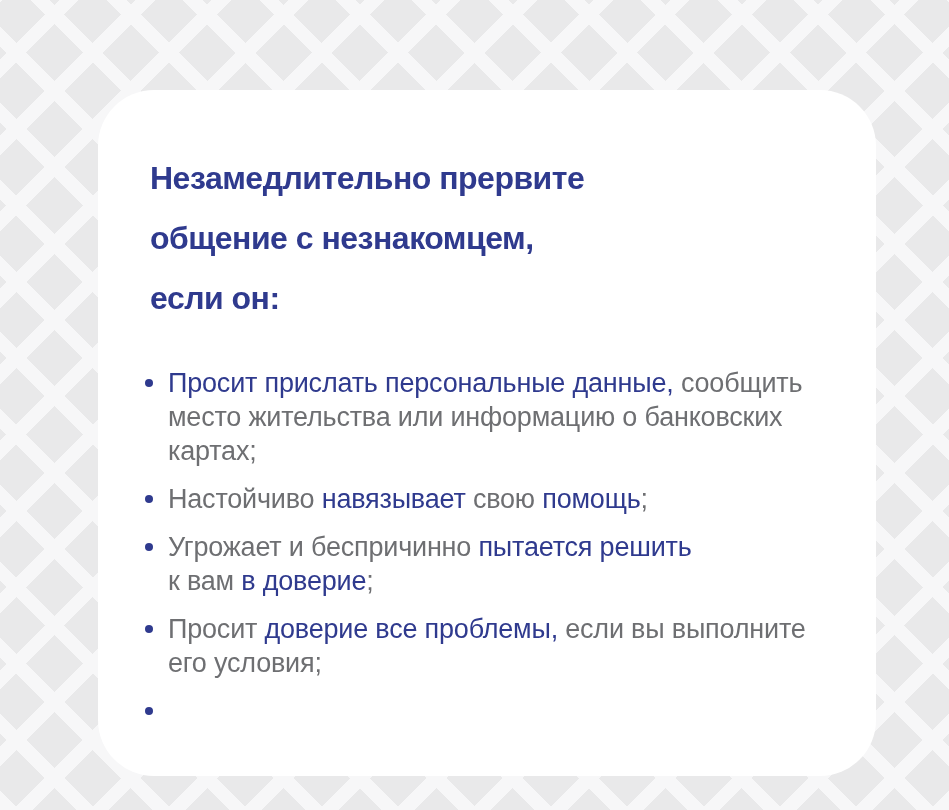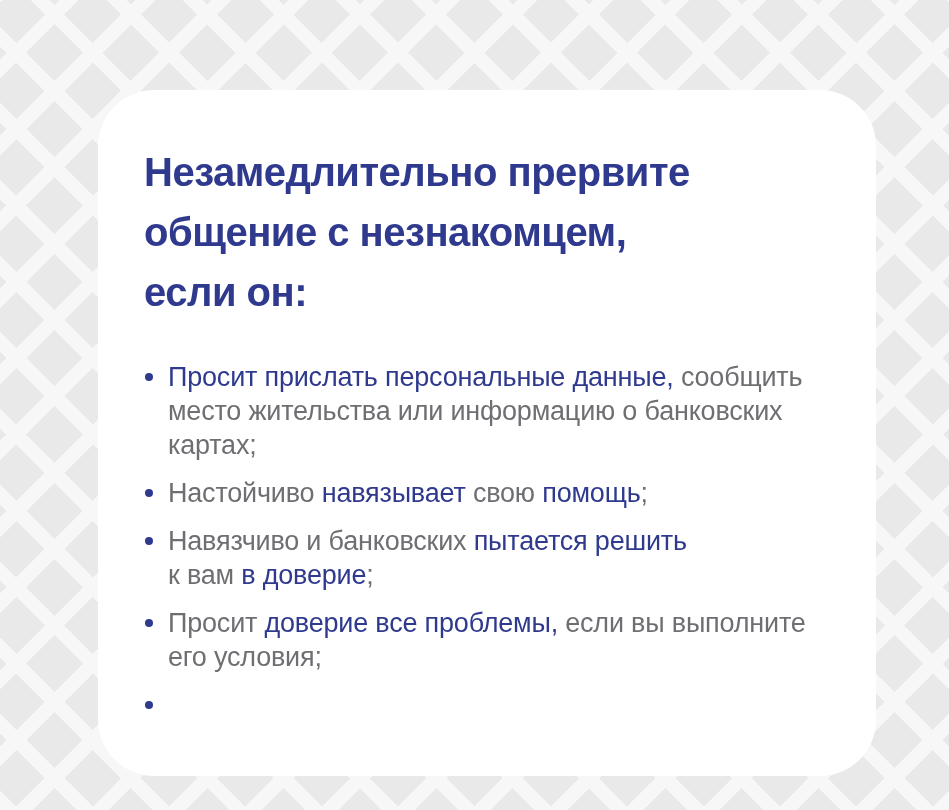--- a/index.html
+++ b/index.html
@@ -18,23 +18,23 @@
     background-image:
       repeating-linear-gradient(45deg,  var(--lattice) 0 14px, rgba(0,0,0,0) 14px 54px),
       repeating-linear-gradient(-45deg, var(--lattice) 0 14px, rgba(0,0,0,0) 14px 54px);
   }
   .card{
     position:absolute;left:98px;top:90px;width:778px;height:686px;
     background:var(--card-bg);border-radius:56px;
     padding:42px 40px 0 36px;
   }
   .heading{
-    margin:10px;
+    margin:16px;
     color:var(--navy);
-    font-size:40px;line-height:60px;font-weight:bold;
+    font-size:32px;line-height:60px;font-weight:bold;
     letter-spacing:-0.5px;
     white-space:pre-line;
   }
   .bullets{
     list-style:none;margin:38px 0 0 0;padding:0;
   }
   .bullets li{
     position:relative;
     padding-left:34px;
     margin-bottom:14px;
@@ -58,19 +58,19 @@
 
 <div class="card">
   <h1 class="heading">Незамедлительно прервите
 общение с незнакомцем,
 если он:</h1>
   <ul class="bullets">
       <li><span class="dot"></span><span><span class="seg bold">Просит прислать персональные данные,</span><span class="seg"> сообщить
 место жительства или информацию о банковских
 картах;</span></span></li>
       <li><span class="dot"></span><span><span class="seg">Настойчиво </span><span class="seg bold">навязывает</span><span class="seg"> свою </span><span class="seg bold">помощь</span><span class="seg">;</span></span></li>
-      <li><span class="dot"></span><span><span class="seg">Навязчиво и банковских </span><span class="seg bold">пытается решить</span><span class="seg">
+      <li><span class="dot"></span><span><span class="seg">Угрожает и беспричинно </span><span class="seg bold">пытается решить</span><span class="seg">
 к вам </span><span class="seg bold">в доверие</span><span class="seg">;</span></span></li>
       <li><span class="dot"></span><span><span class="seg">Просит </span><span class="seg bold">доверие все проблемы,</span><span class="seg"> если вы выполните
 его условия;</span></span></li>
       <li><span class="dot"></span></li>
     </ul>
 </div>
 
 </body></html>

